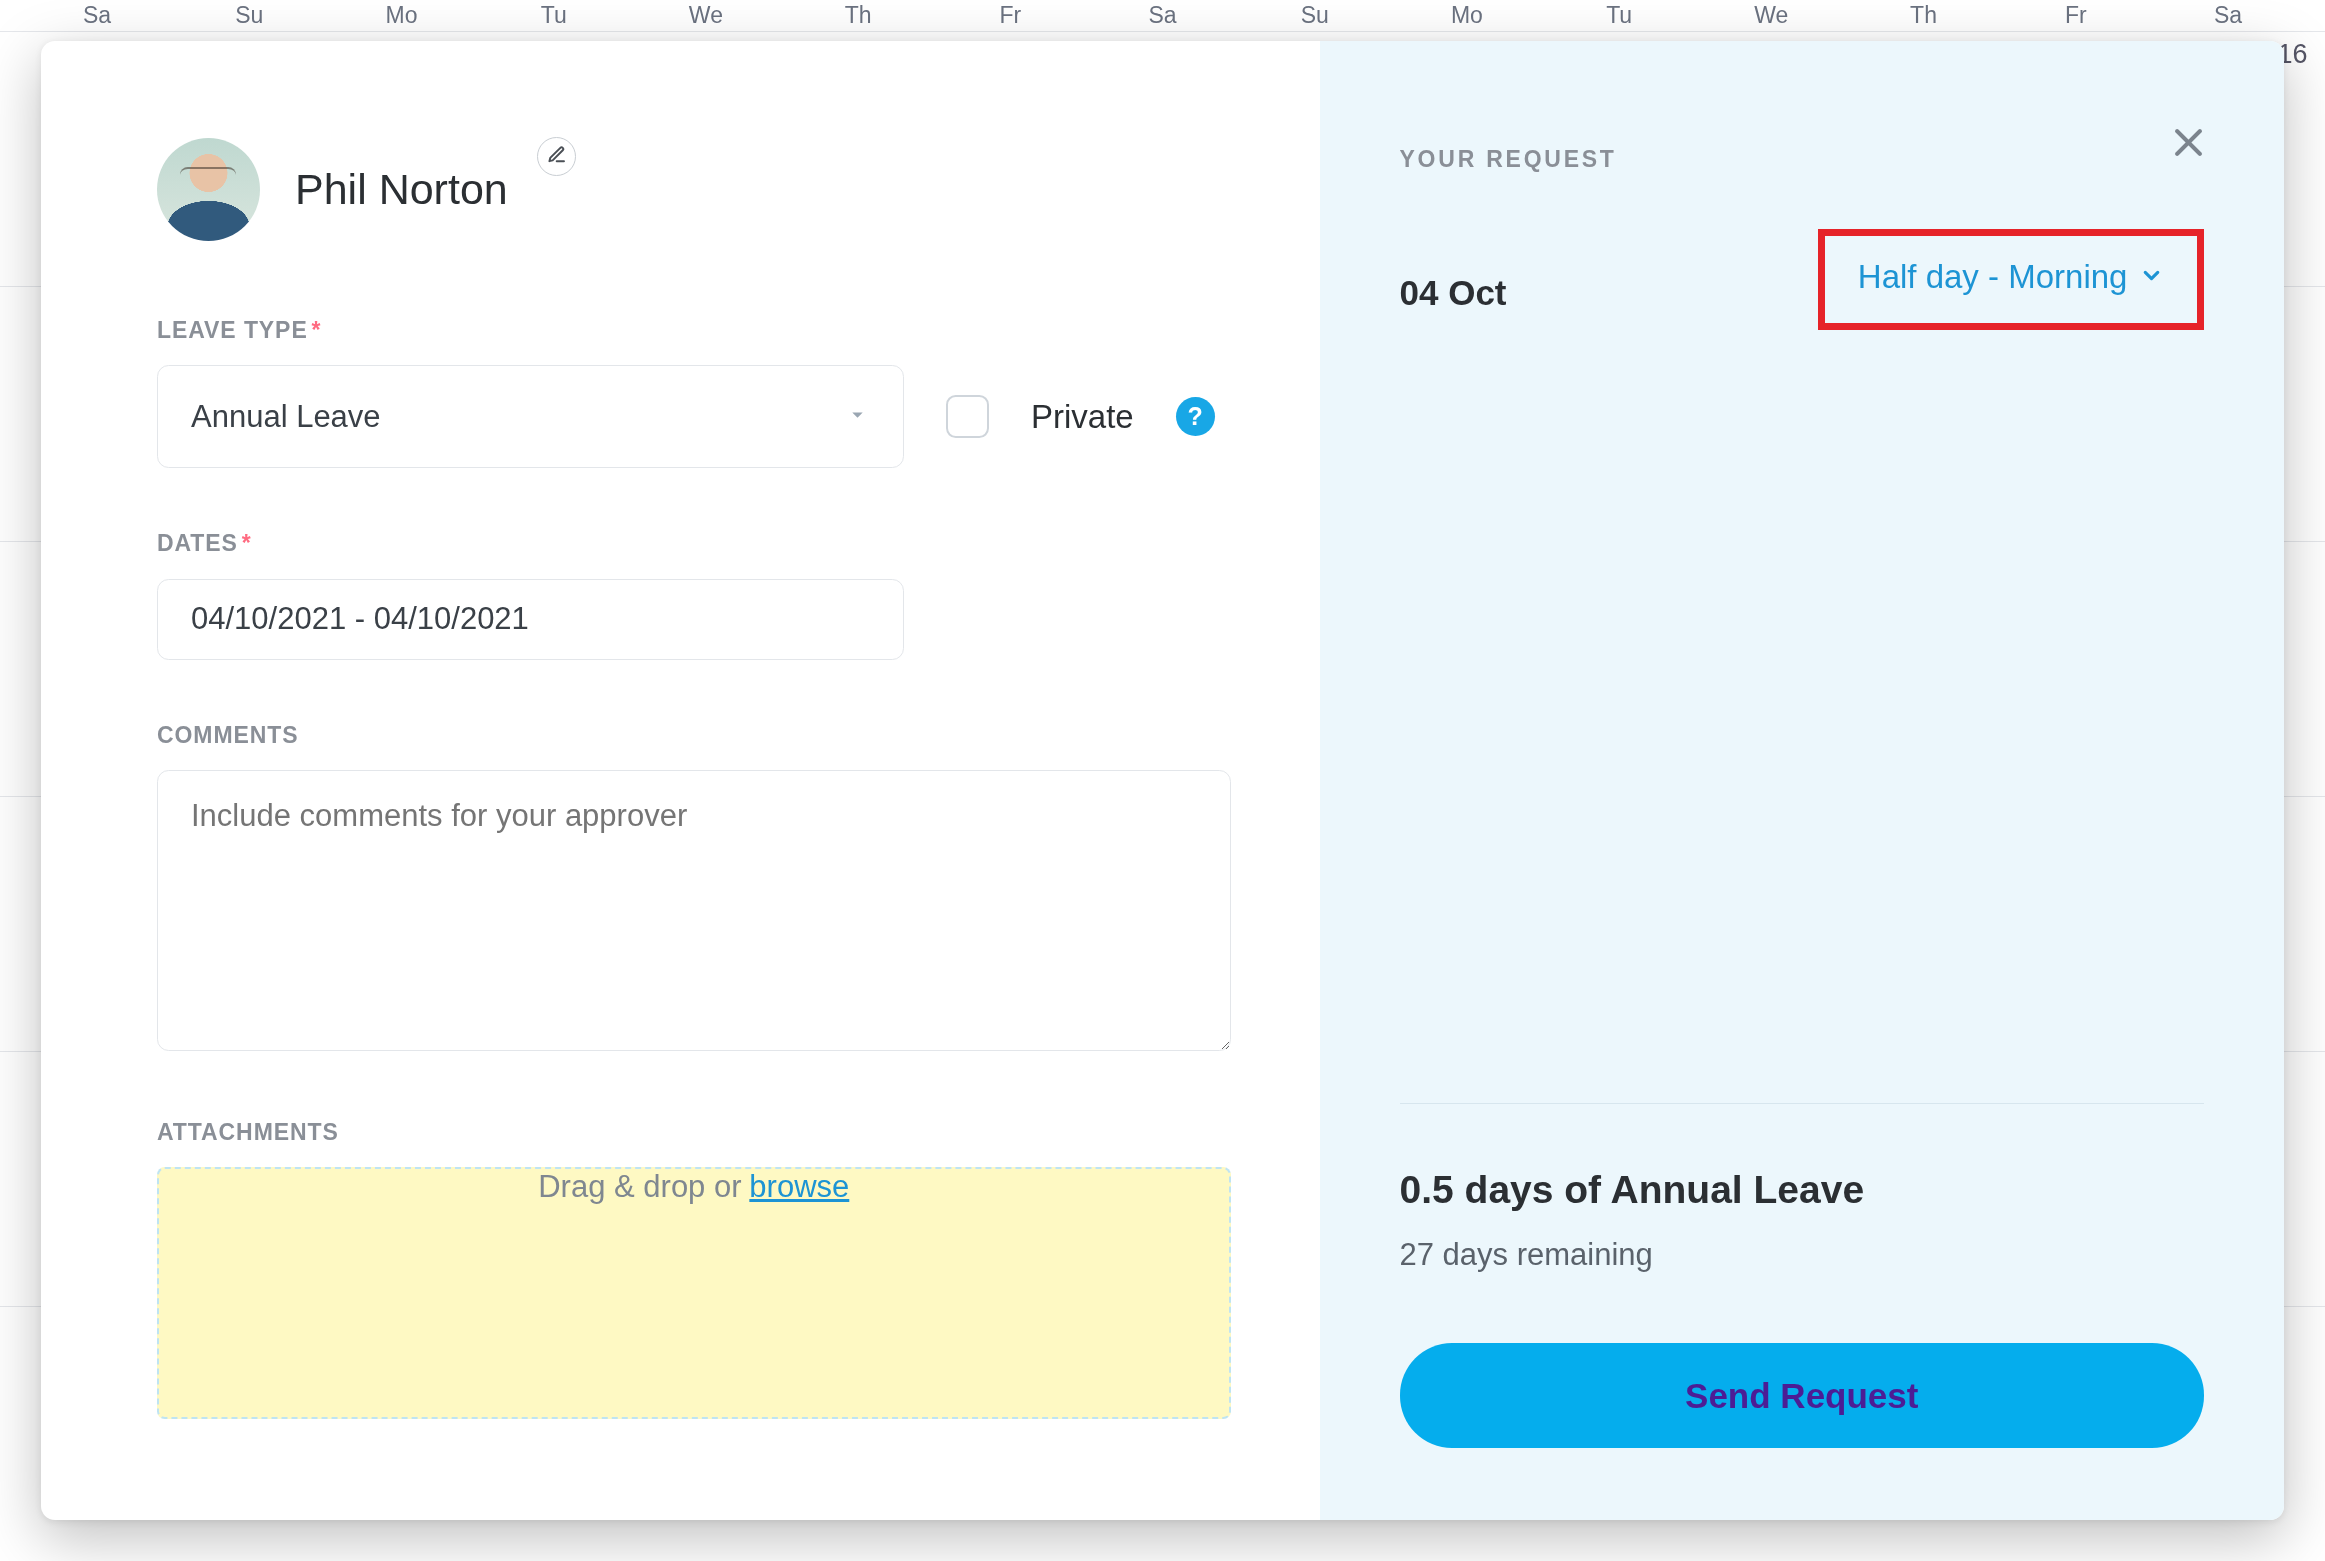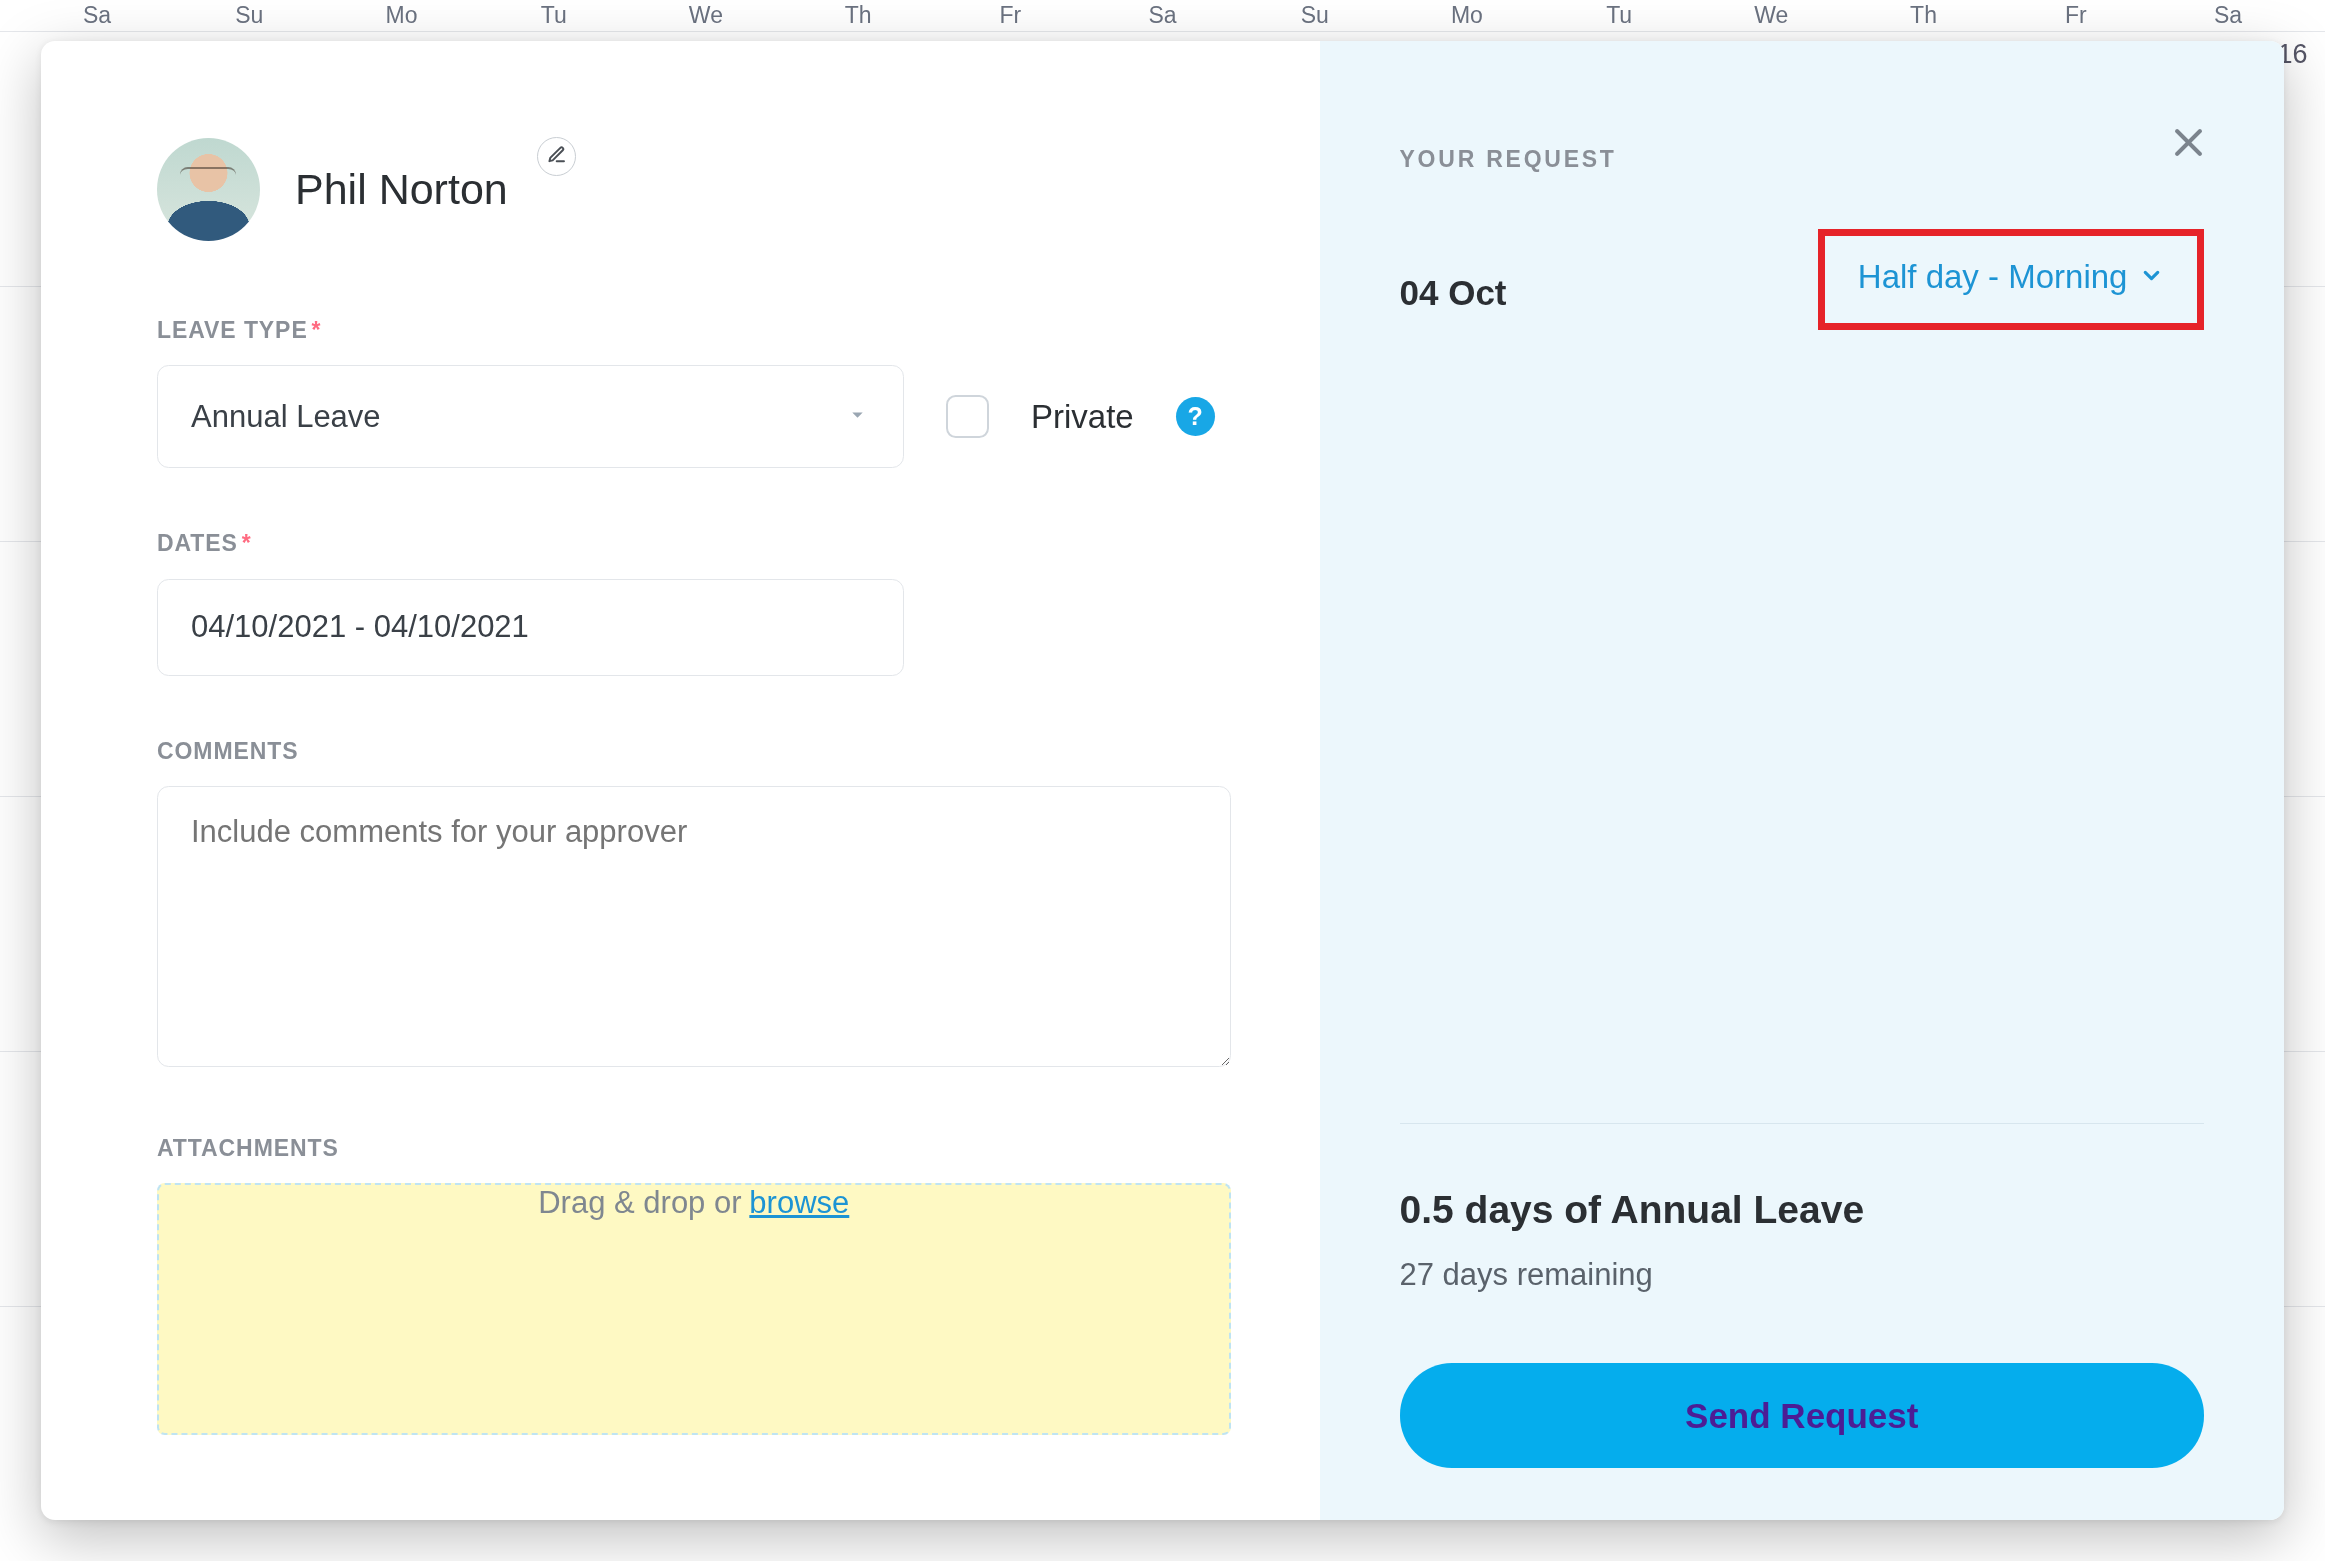--- a/index.html
+++ b/index.html
@@ -145,21 +145,21 @@
   }
   .help {
     width: 39px; height:39px; border-radius:50%;
     background:#18a7e6; color:#fff;
     display:flex;align-items:center;justify-content:center;
     font-weight:700; font-size:25px;
   }
 
   .input {
     display:flex;align-items:center;
-    width: 747px; height: 97px;
+    width: 747px; height: 81px;
     border:1.9px solid #e3e6ea; border-radius:11.6px;
     padding: 8px 33px; font-size:31px; color:#3a4047;
     background:#fff; margin-bottom:62px;
   }
 
   .textarea{
     width:100%; min-height:281px;
     border:1.9px solid #e3e6ea; border-radius:11.6px;
     padding:27px 33px; font-size:31px; color:#9aa1a9;
     resize:both; background:#fff; margin-bottom:64px;
@@ -173,21 +173,21 @@
     background:#fef9c3;
     display:flex;align-items:flex-start;justify-content:center;
     color:#7f8790; font-size:31px;
   }
   .dropzone a{ color:#1d94d4; text-decoration:underline; margin-left:7.8px;}
 
   
   .right{
     flex: 1 1 43%;
     background:#ecf7fc;
-    padding: 105px 80px 52px 80px;
+    padding: 105px 80px 72px 80px;
     display:flex; flex-direction:column;
     position:relative;
   }
   .close{
     position:absolute; top:82px; right:76px;
     color:#7b848d; cursor:pointer;
   }
   .close svg{width:39px;height:39px;}
   .yr-label{
     letter-spacing:.12em; font-size:23px; color:#8a8f97;

